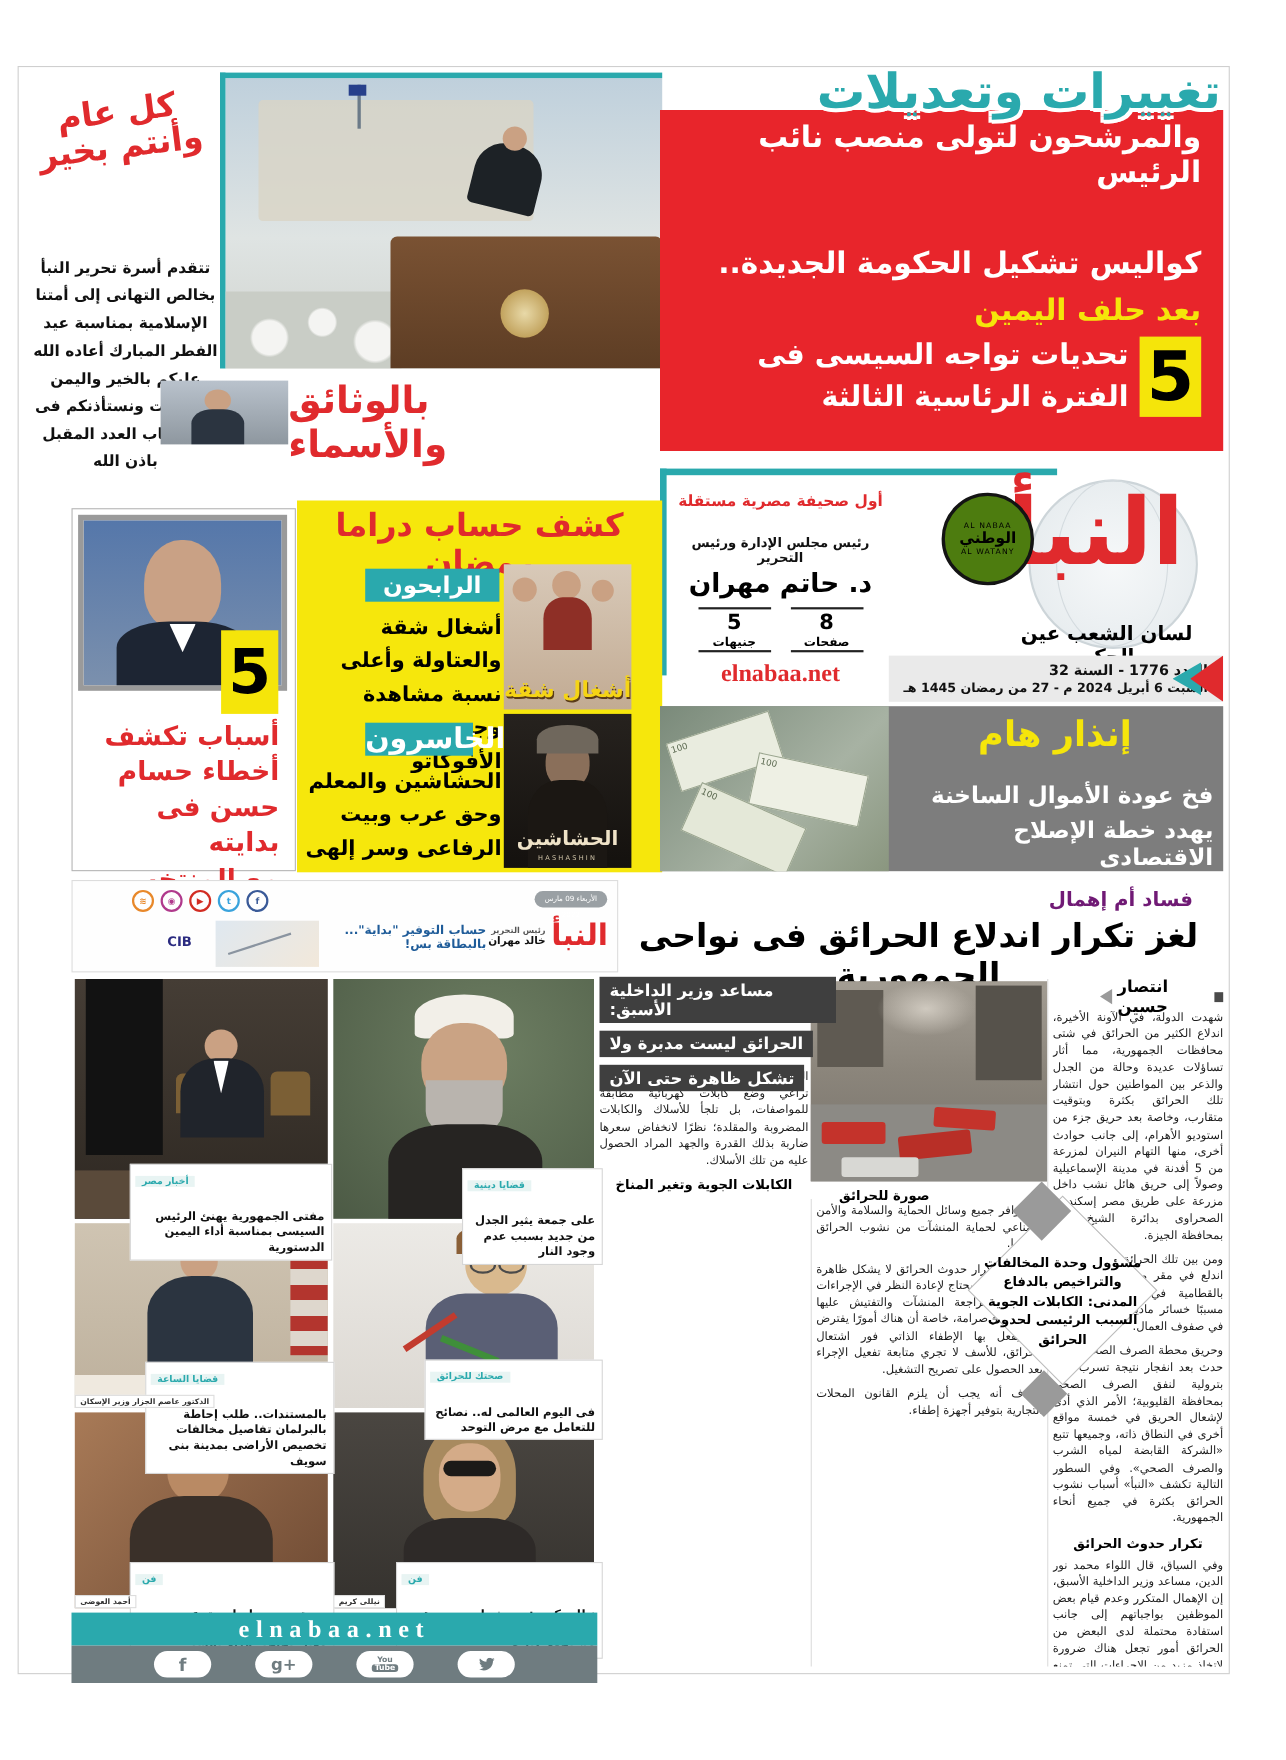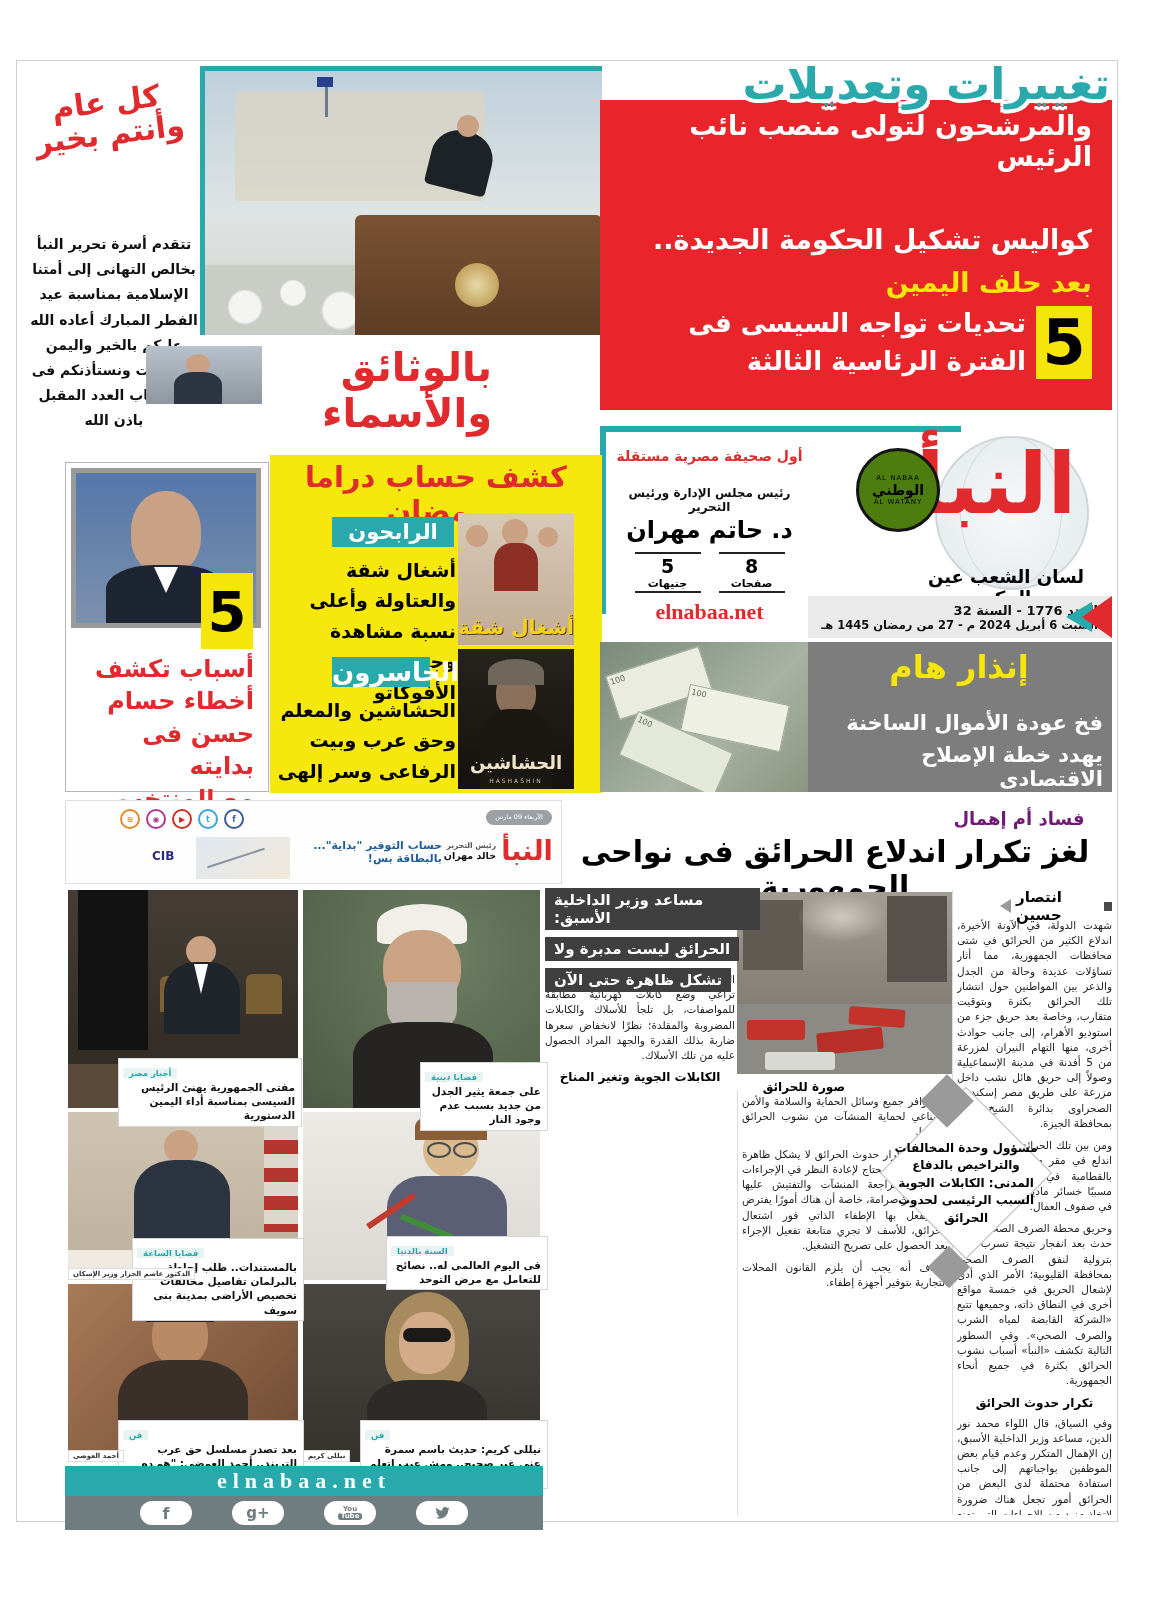--- a/index.html
+++ b/index.html
@@ -7,21 +7,21 @@
   #page{position:relative;width:1169px;height:1600px;background:#fff;overflow:hidden;}
   .abs{position:absolute;}
   .rtl{direction:rtl;}
   .b{font-weight:bold;}
   .ph{position:absolute;overflow:hidden;}
   .teal{color:#2aa9ad;}
   .red{color:#e02a2d;}
   .frame{border:1px solid #cfcfcf;}
   .chip{background:#2aa9ad;color:#fff;font-weight:bold;text-align:center;}
   .capbox{position:absolute;background:#fff;border:1px solid #d6d6d6;padding:2px 6px 3px 4px;direction:rtl;}
-  .captag{display:inline-block;background:#e8f4f3;color:#2aa9ad;font-size:8.5px;font-weight:bold;padding:0 6px;margin-bottom:2px;}
+  .captag{display:inline-block;background:#e8f4f3;color:#2aa9ad;font-size:8.5px;font-weight:bold;padding:0 6px;margin-bottom:20px;}
   .captxt{font-size:10.5px;font-weight:bold;color:#111;line-height:1.35;text-align:right;}
   .cornerlabel{position:absolute;background:#fff;border:1px solid #ddd;font-size:7px;font-weight:bold;padding:1px 4px;color:#333;direction:rtl;}
   .qbar{display:inline-block;background:#3f3f3f;color:#fff;font-size:15px;font-weight:bold;padding:3px 9px;margin-bottom:7px;}
   .colp{font-size:10.5px;line-height:1.45;text-align:justify;color:#1c1c1c;margin:0 0 7px 0;}
   .colsub{font-size:12px;font-weight:bold;text-align:center;margin:4px 0 6px 0;color:#000;}
   .soc{width:16px;height:16px;border-radius:50%;border:2px solid;display:flex;align-items:center;justify-content:center;font-size:8px;font-weight:bold;margin-left:6px;}
   .oval{width:52px;height:24px;background:#fff;border-radius:12px;display:flex;align-items:center;justify-content:center;color:#6f7c80;font-weight:bold;}
   .tri-left{width:0;height:0;border-top:7px solid transparent;border-bottom:7px solid transparent;border-right:11px solid #9a9a9a;}
   .vr{position:absolute;width:1px;background:#ddd;}
 </style>
@@ -57,21 +57,21 @@
         <div class="b" style="color:#fff;font-size:26px;text-align:right;margin-top:2px;">تحديات تواجه السيسى فى</div>
         <div class="b" style="color:#fff;font-size:26px;text-align:right;margin-top:8px;">الفترة الرئاسية الثالثة</div>
       </div>
     </div>
   </div>
 
   <div class="ph" style="left:146px;top:346px;width:116px;height:58px;background:linear-gradient(180deg,#b9c2cc,#8e979f);">
     <div class="abs" style="left:40px;top:8px;width:24px;height:20px;background:#caa183;border-radius:50%;"></div>
     <div class="abs" style="left:28px;top:26px;width:48px;height:32px;background:#2b3440;border-radius:40% 40% 0 0;"></div>
   </div>
-  <div class="abs b red" style="left:262px;top:344px;width:230px;font-size:40px;text-align:right;">بالوثائق والأسماء</div>
+  <div class="abs b red" style="left:262px;top:344px;width:230px;font-size:34px;text-align:left;">بالوثائق والأسماء</div>
 
   <div class="abs" style="left:600px;top:426px;width:355px;height:182px;border-top:6px solid #2aa9ad;border-left:6px solid #2aa9ad;"></div>
   <div class="abs rtl" style="left:612px;top:448px;width:195px;text-align:center;">
     <div class="b red" style="font-size:14px;">أول صحيفة مصرية مستقلة</div>
     <div class="b" style="font-size:12px;margin-top:22px;color:#111;">رئيس مجلس الإدارة ورئيس التحرير</div>
     <div class="b" style="font-size:24px;margin-top:2px;color:#000;">د. حاتم مهران</div>
     <div style="display:flex;justify-content:center;gap:18px;margin-top:8px;">
       <div style="border-top:2px solid #222;border-bottom:2px solid #222;width:66px;padding:1px 0;">
         <div class="b" style="font-size:19px;">8</div>
         <div class="b" style="font-size:11px;">صفحات</div>
@@ -280,21 +280,21 @@
   <div class="ph" style="left:303px;top:1112px;width:237px;height:168px;background:linear-gradient(180deg,#eceae6,#dcd8d2);">
     <div class="abs" style="left:120px;top:10px;width:56px;height:56px;background:#d9b98e;border-radius:50%;"></div>
     <div class="abs" style="left:112px;top:0;width:72px;height:28px;background:#8a5f37;border-radius:50% 50% 0 0;"></div>
     <div class="abs" style="left:124px;top:30px;width:20px;height:12px;border:2px solid #4a4a4a;border-radius:50%;"></div>
     <div class="abs" style="left:150px;top:30px;width:20px;height:12px;border:2px solid #4a4a4a;border-radius:50%;"></div>
     <div class="abs" style="left:84px;top:64px;width:120px;height:104px;background:#5a5f75;border-radius:30% 30% 0 0;"></div>
     <div class="abs" style="left:60px;top:96px;width:56px;height:6px;background:#c23b2e;transform:rotate(-34deg);"></div>
     <div class="abs" style="left:96px;top:112px;width:56px;height:6px;background:#3f8f3a;transform:rotate(22deg);"></div>
   </div>
   <div class="capbox" style="left:386px;top:1236px;width:150px;z-index:8;">
-    <div style="text-align:left;"><span class="captag">السنة بالدنيا</span></div>
+    <div style="text-align:left;"><span class="captag">صحتك للحرائق</span></div>
     <div class="captxt">فى اليوم العالمى له.. نصائح للتعامل مع مرض التوحد</div>
   </div>
 
   <div class="ph" style="left:303px;top:1284px;width:237px;height:178px;background:linear-gradient(180deg,#4a4641,#35322e);">
     <div class="abs" style="left:82px;top:8px;width:84px;height:96px;background:#a88a5f;border-radius:50% 50% 30% 30%;"></div>
     <div class="abs" style="left:96px;top:28px;width:56px;height:62px;background:#d4ab88;border-radius:46%;"></div>
     <div class="abs" style="left:100px;top:44px;width:48px;height:14px;background:#1c1a18;border-radius:8px;"></div>
     <div class="abs" style="left:64px;top:96px;width:120px;height:82px;background:#2e2a28;border-radius:36% 36% 0 0;"></div>
   </div>
   <div class="capbox" style="left:360px;top:1420px;width:176px;z-index:8;">

